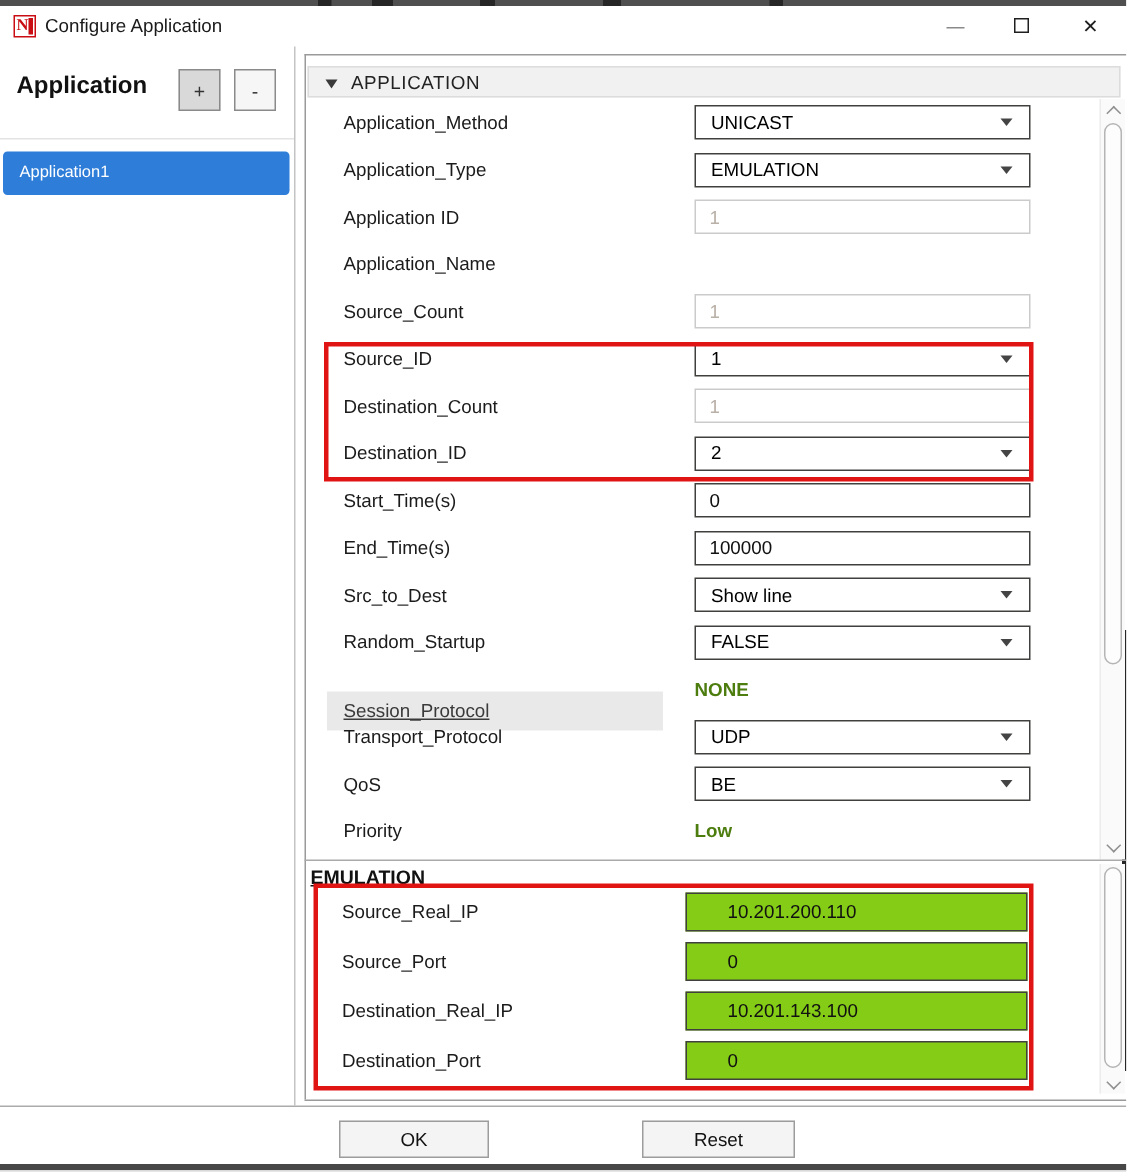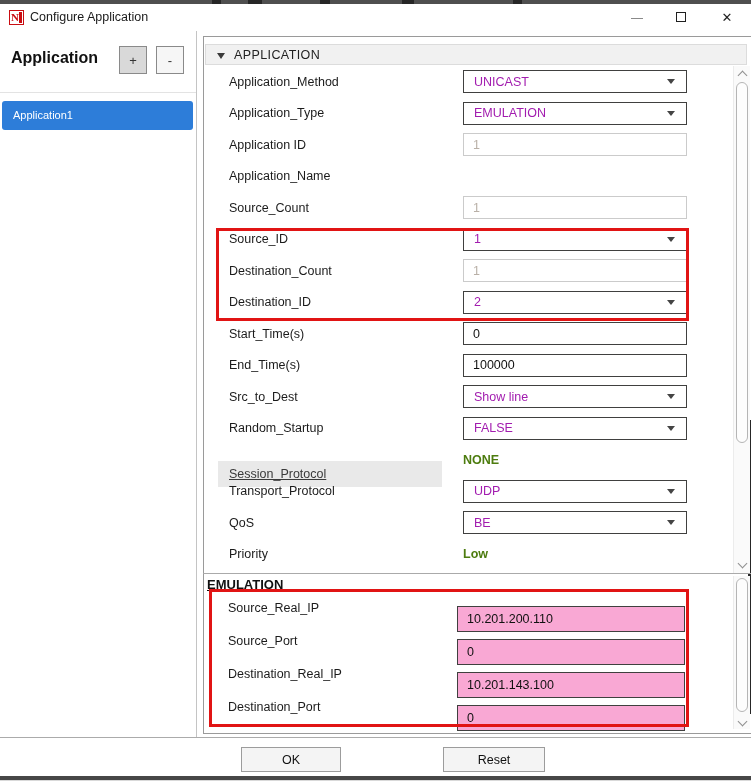--- a/index.html
+++ b/index.html
@@ -38,21 +38,21 @@
 
   .sec-header{position:absolute;left:205px;top:44px;width:542px;height:21px;background:#f1f1f1;border:1px solid #dcdcdc;box-sizing:border-box;}
   .sec-caret{position:absolute;left:11px;top:8px;width:0;height:0;border-left:4.5px solid transparent;border-right:4.5px solid transparent;border-top:6px solid #3a3a3a;}
   .sec-title{position:absolute;left:28px;top:3px;font-size:12.5px;color:#222;letter-spacing:.4px;}
 
   
   .props{position:absolute;left:205px;top:66px;width:528px;}
   .prow{position:relative;height:31.5px;}
   .plabel{position:absolute;left:24px;top:50%;transform:translateY(-50%);font-size:12.5px;color:#1b1b1b;white-space:nowrap;}
   .dd{position:absolute;left:258px;top:4px;width:224px;height:23px;border:1px solid #40403f;background:#fff;box-sizing:border-box;cursor:pointer;}
-  .ddval{position:absolute;left:10px;top:50%;transform:translateY(-50%);font-size:12.5px;color:#a21caf;}
+  .ddval{position:absolute;left:10px;top:50%;transform:translateY(-50%);font-size:12.5px;color:#000000;}
   .dd-caret{position:absolute;right:11px;top:8px;width:0;height:0;border-left:4px solid transparent;border-right:4px solid transparent;border-top:5px solid #444;}
   .tin{position:absolute;left:258px;top:4px;width:224px;height:23px;border:1px solid #40403f;background:#fff;box-sizing:border-box;padding:0 4px 0 9px;font-family:"Liberation Sans",sans-serif;font-size:12.5px;color:#111;outline:none;}
   .tin.dis{border-color:#cbcbcb;color:#b9b0a7;}
   .plabel-link{position:absolute;left:13px;top:17px;width:224px;height:26px;background:#e9e9e9;box-sizing:border-box;padding-left:11px;line-height:26px;font-size:12.5px;color:#3a3a3a;text-decoration:underline;cursor:pointer;}
   .pstatic{position:absolute;left:258px;top:50%;transform:translateY(-50%);font-size:12.5px;font-weight:bold;color:#4d7c0f;}
 
   
   .sbar{position:absolute;width:17px;background:#fafafa;border-left:1px solid #ececec;box-sizing:border-box;}
   .sb1{left:733px;top:66px;height:507px;}
   .sb2{left:733px;top:576px;height:153px;}
@@ -64,30 +64,30 @@
 
   
   .mid-divider{position:absolute;left:203px;top:573px;width:548px;height:1px;background:#aaaaaa;}
 
   
   .emu{position:absolute;left:205px;top:575px;width:528px;}
   .emu-header{position:absolute;left:2px;top:2px;font-size:13px;font-weight:bold;text-decoration:underline;color:#111;}
   .erows{position:absolute;left:0;top:16px;width:528px;}
   .erow{position:relative;height:33px;}
   .elabel{position:absolute;left:23px;top:50%;transform:translateY(-50%);font-size:12.5px;color:#1b1b1b;}
-  .ein{position:absolute;left:252px;top:15px;width:228px;height:26px;border:1px solid #40403f;background:#f9a8d4;box-sizing:border-box;padding:0 4px 0 9px;font-family:"Liberation Sans",sans-serif;font-size:12.5px;color:#111;outline:none;}
+  .ein{position:absolute;left:252px;top:4px;width:228px;height:26px;border:1px solid #40403f;background:#84cc16;box-sizing:border-box;padding:0 4px 0 27px;font-family:"Liberation Sans",sans-serif;font-size:12.5px;color:#111;outline:none;}
 
   
   .redbox{position:absolute;border:3.5px solid #e11414;box-sizing:border-box;pointer-events:none;}
   .rb1{left:216px;top:228px;width:473px;height:93px;}
   .rb2{left:209px;top:589px;width:480px;height:138px;}
 
   
   .footer-sep{position:absolute;left:0;top:737px;width:751px;height:1px;background:#ababab;}
-  .btn{position:absolute;top:747px;height:25px;background:#f4f4f4;border:1px solid #9c9c9c;box-sizing:border-box;font-size:12.5px;color:#111;text-align:center;line-height:23px;cursor:pointer;margin-left:15px;}
+  .btn{position:absolute;top:747px;height:25px;background:#f4f4f4;border:1px solid #9c9c9c;box-sizing:border-box;font-size:12.5px;color:#111;text-align:center;line-height:23px;cursor:pointer;}
   .ok{left:226px;width:100px;}
   .reset{left:428px;width:102px;}
 </style>
 </head>
 <body>
 
 <div id="win">
 
   <div class="top-strip">
     <i style="left:212px;width:9px;"></i>

